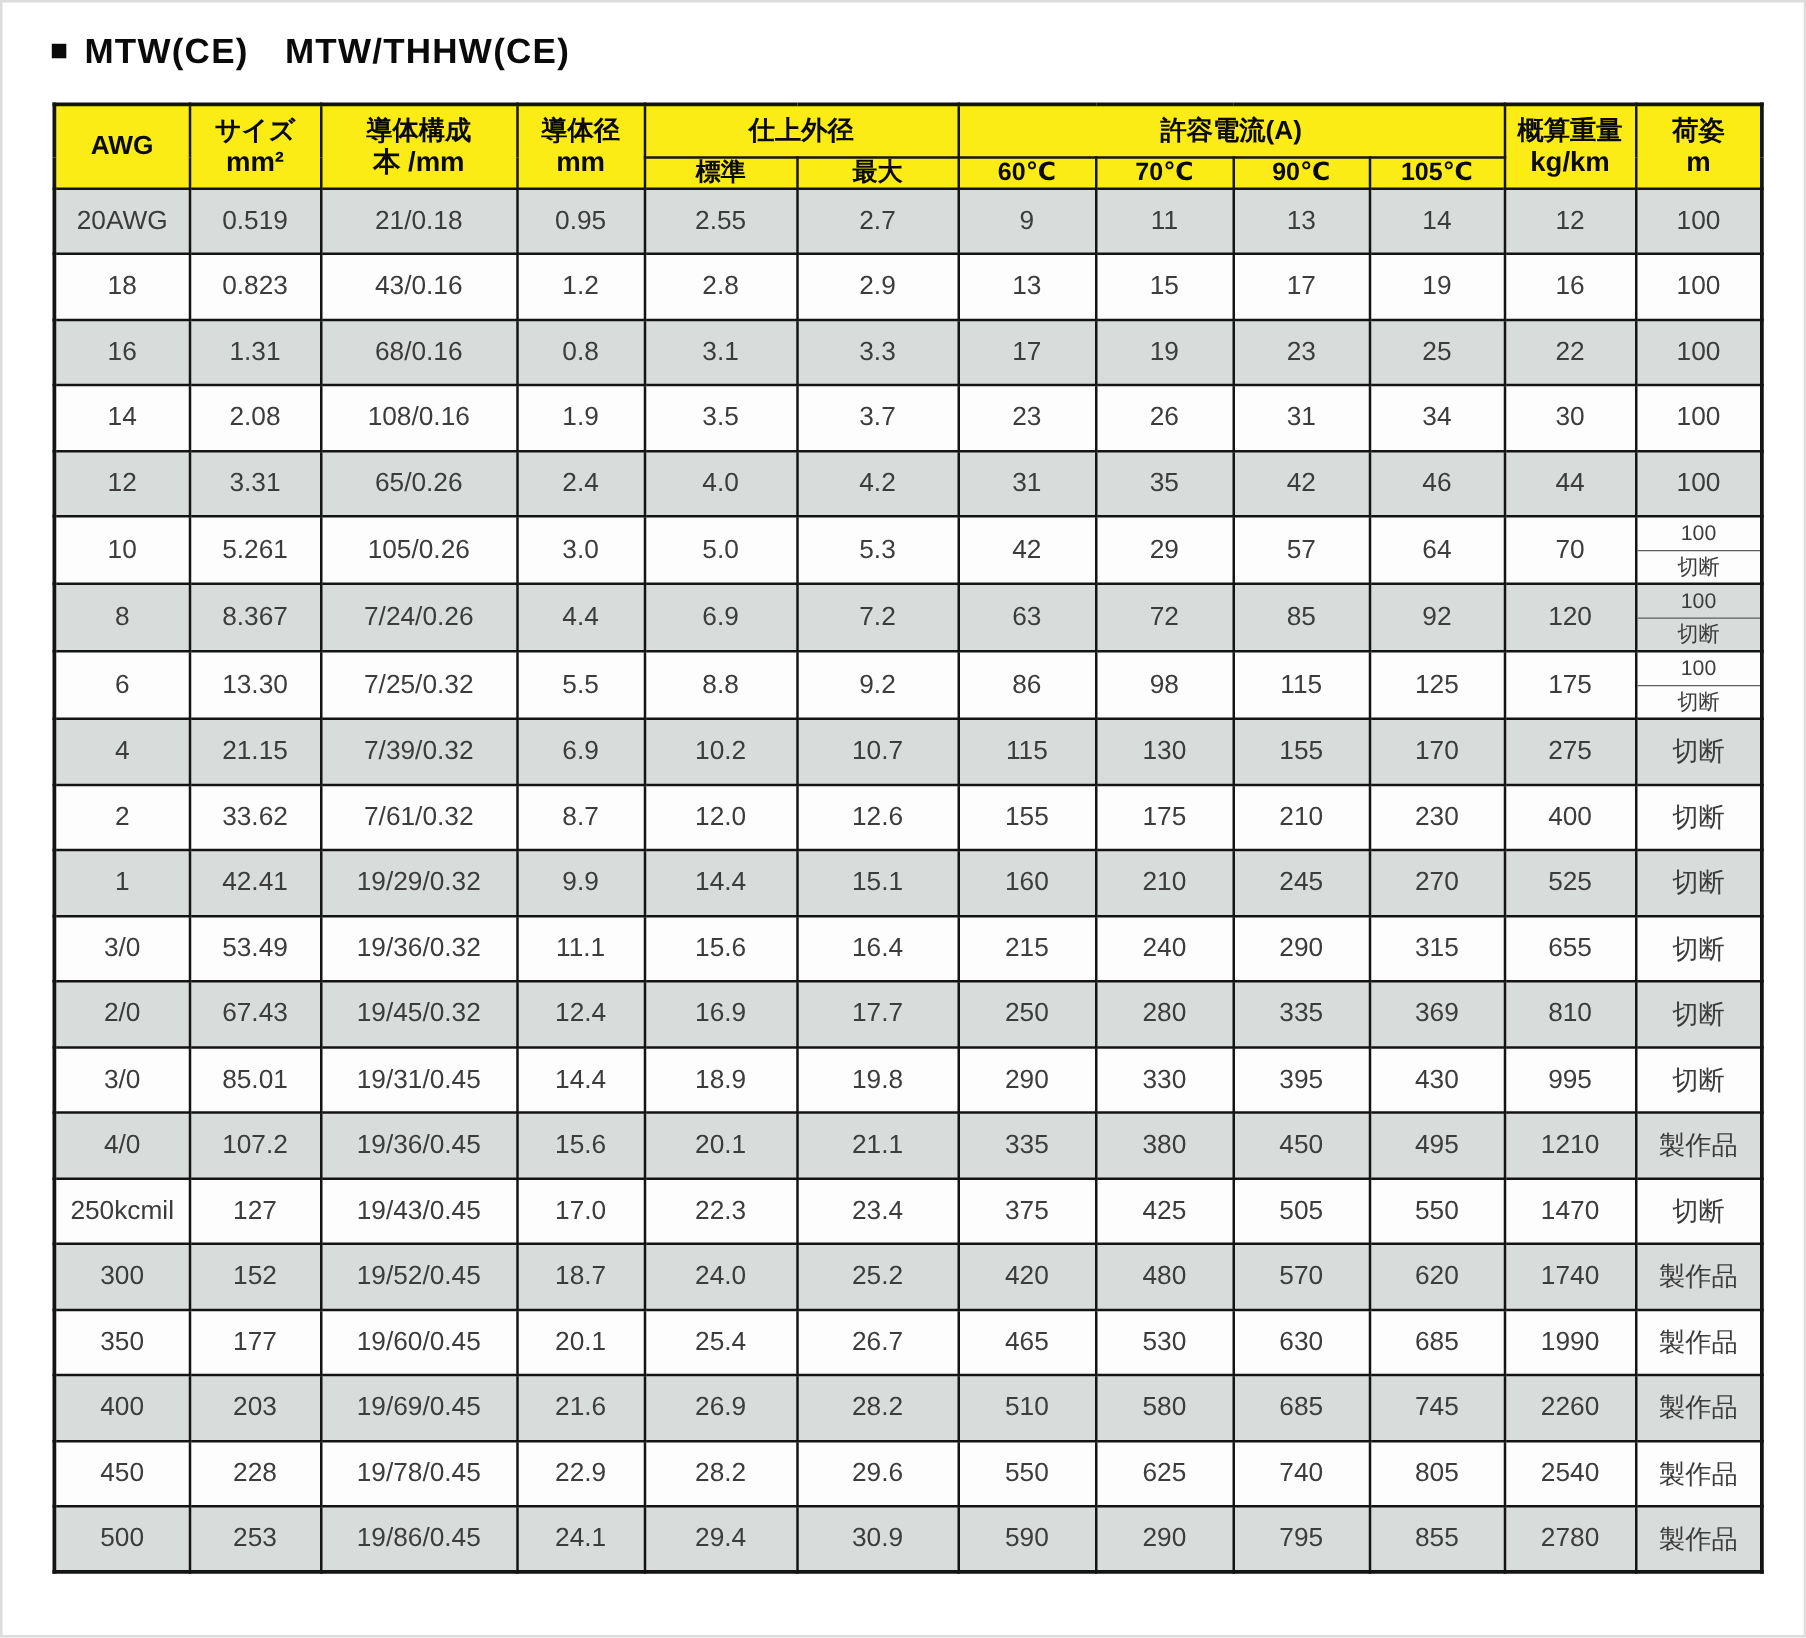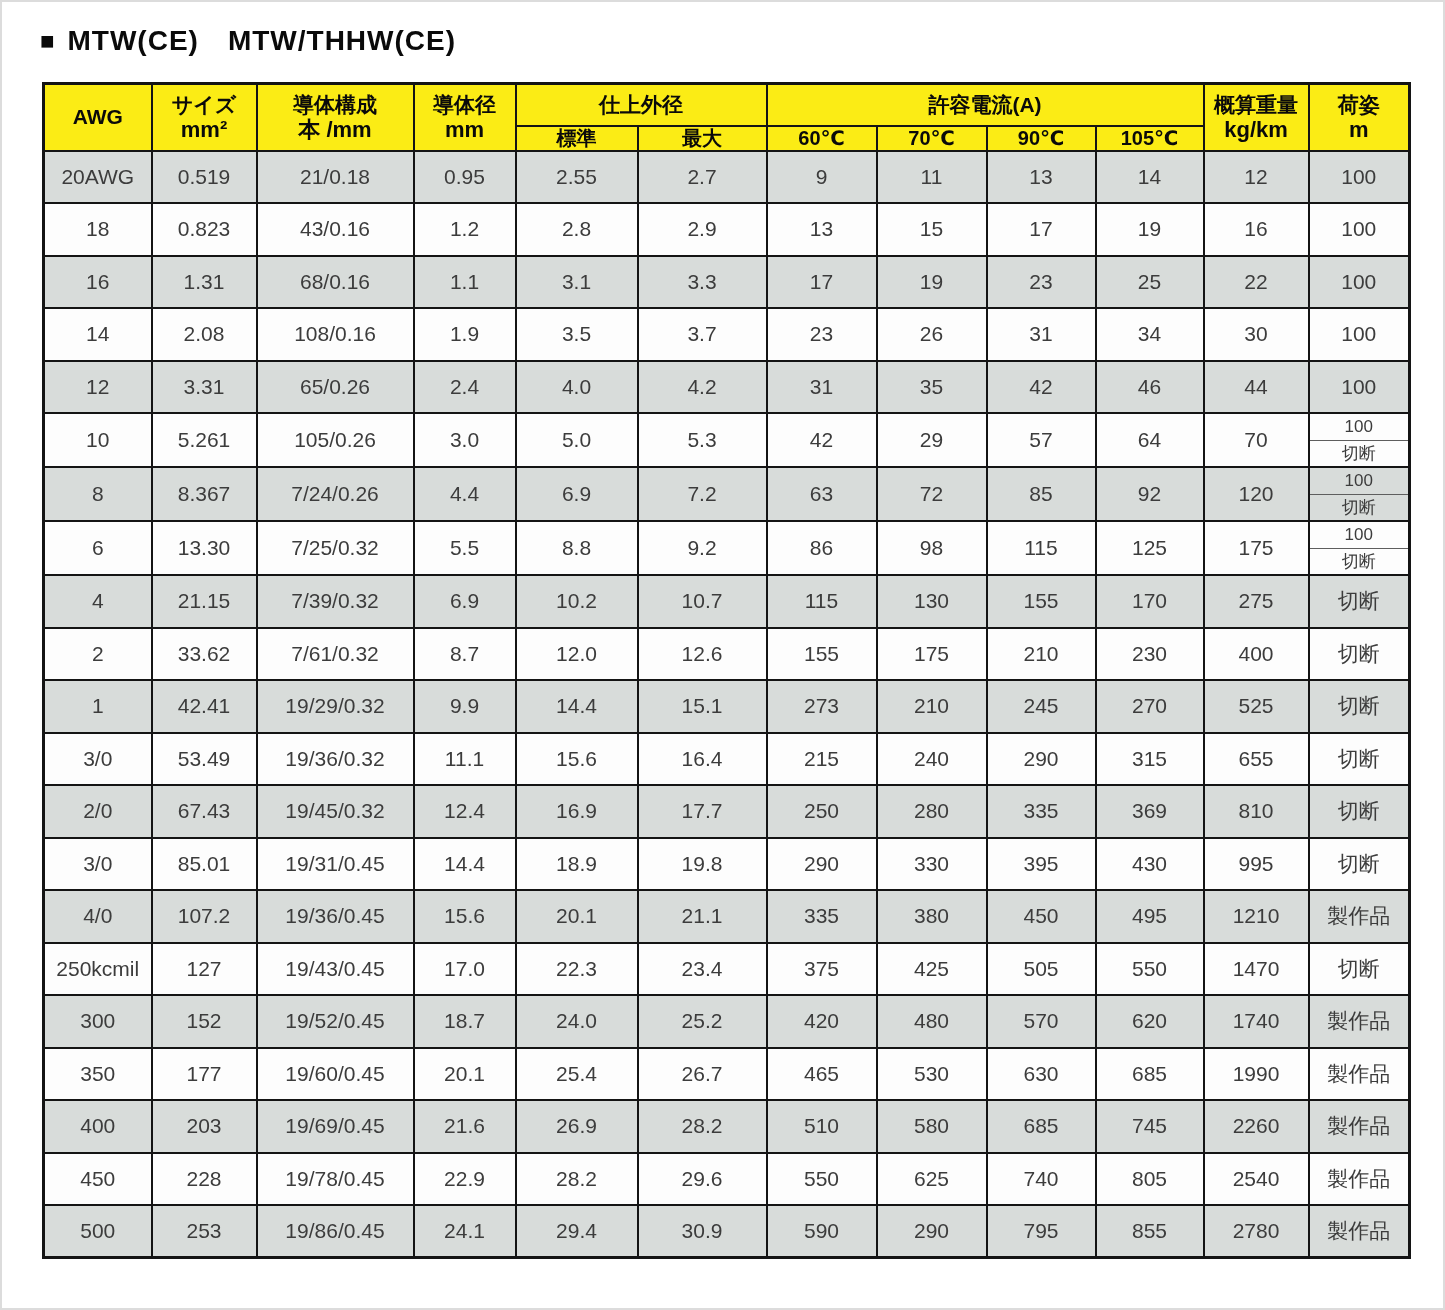--- a/index.html
+++ b/index.html
@@ -147,21 +147,21 @@
         <td>15</td>
         <td>17</td>
         <td>19</td>
         <td>16</td>
         <td>100</td>
       </tr>
       <tr class="stripe">
         <td>16</td>
         <td>1.31</td>
         <td>68/0.16</td>
-        <td>1.1</td>
+        <td>0.8</td>
         <td>3.1</td>
         <td>3.3</td>
         <td>17</td>
         <td>19</td>
         <td>23</td>
         <td>25</td>
         <td>22</td>
         <td>100</td>
       </tr>
       <tr>
@@ -277,21 +277,21 @@
         <td>400</td>
         <td>切断</td>
       </tr>
       <tr class="stripe">
         <td>1</td>
         <td>42.41</td>
         <td>19/29/0.32</td>
         <td>9.9</td>
         <td>14.4</td>
         <td>15.1</td>
-        <td>273</td>
+        <td>160</td>
         <td>210</td>
         <td>245</td>
         <td>270</td>
         <td>525</td>
         <td>切断</td>
       </tr>
       <tr>
         <td>3/0</td>
         <td>53.49</td>
         <td>19/36/0.32</td>

